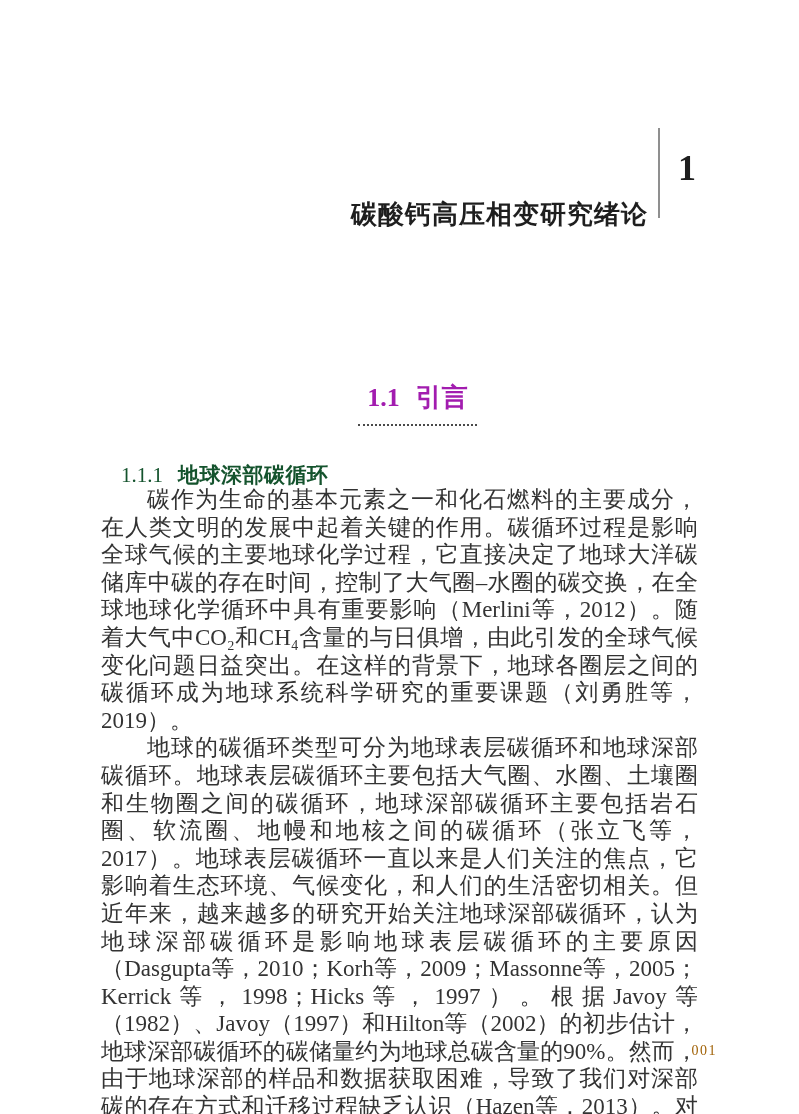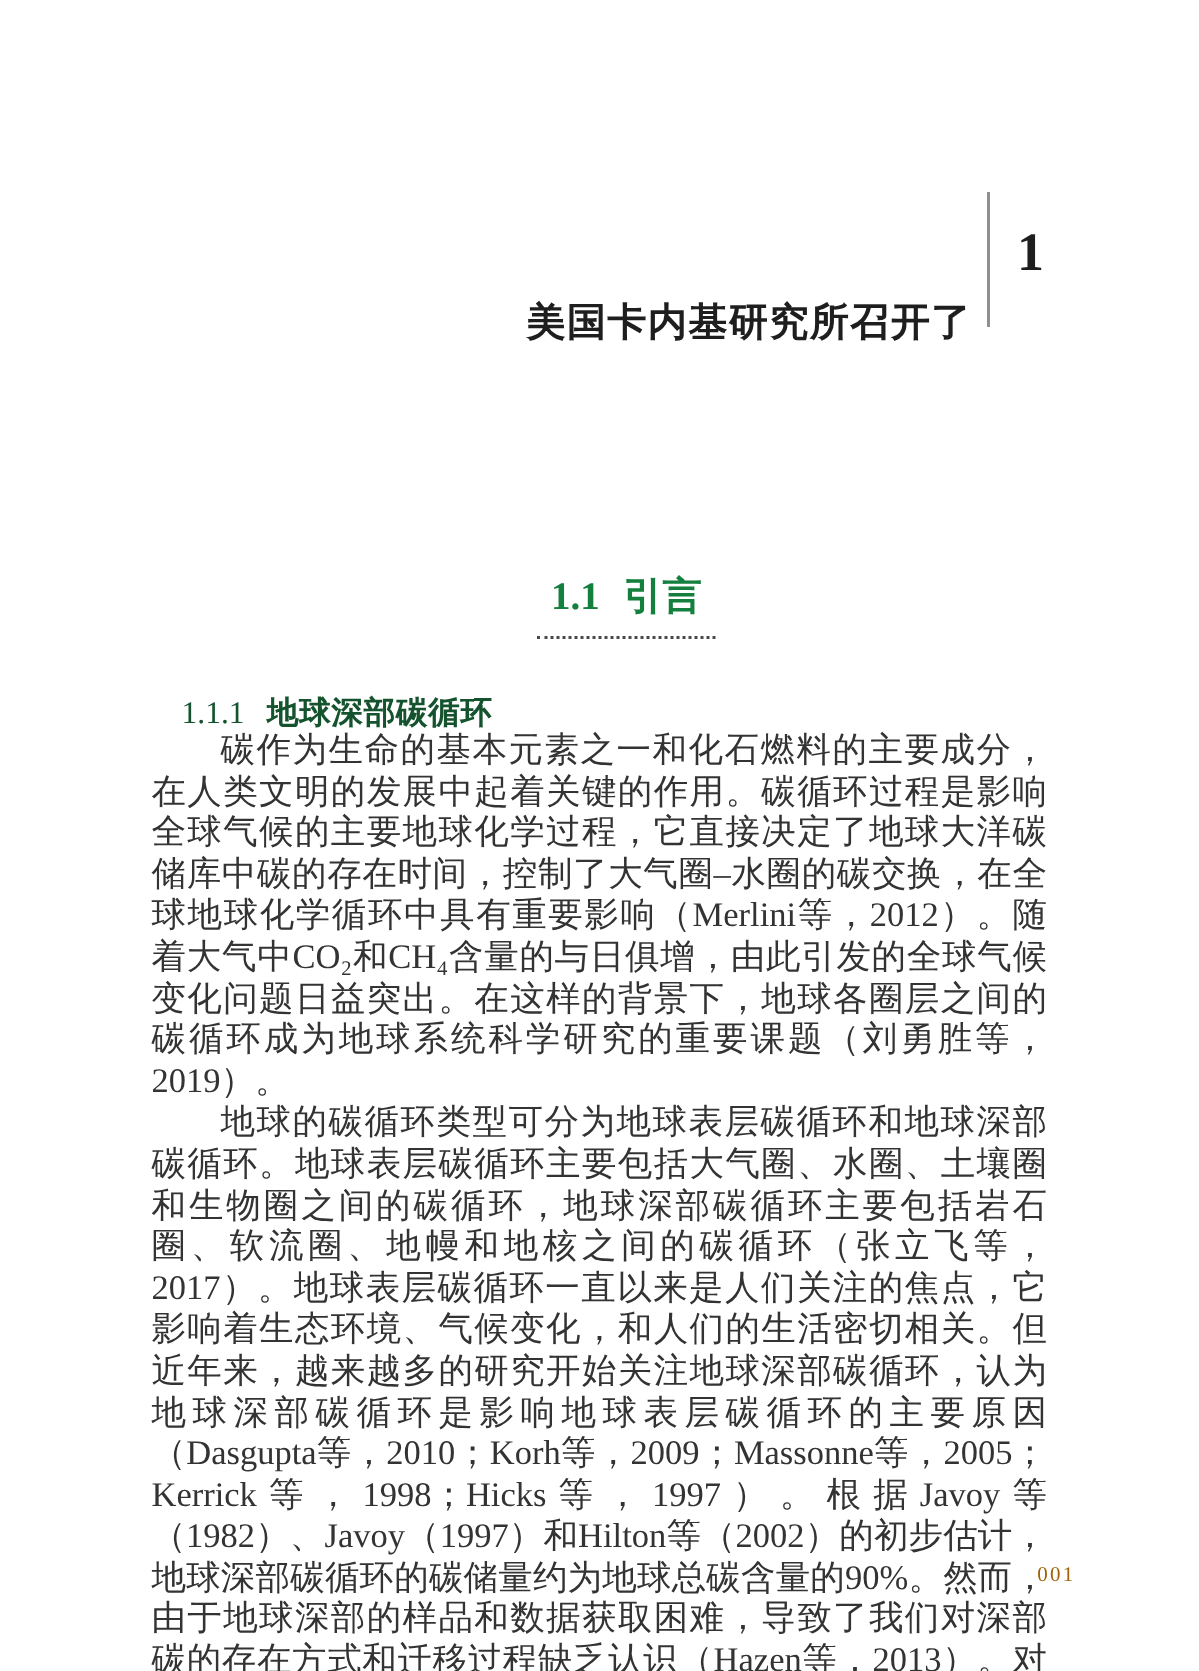--- a/index.html
+++ b/index.html
@@ -52,21 +52,21 @@
     left: 36px;
     right: 0;
     text-align: center;
   }
   .section-heading .inner {
     display: inline-block;
     border-bottom: 2px dotted #4a4a4a;
     padding: 0 9px 9px 9px;
     font-size: 26px;
     font-weight: 700;
-    color: #15803d;
+    color: #a21caf;
     white-space: nowrap;
   }
   .section-heading .sec-num { margin-right: 16px; }
 
   
   .subsection-heading {
     position: absolute;
     top: 461px;
     left: 121px;
     font-size: 21px;
@@ -108,21 +108,21 @@
     font-size: 14px;
     letter-spacing: 1.5px;
     color: #a16207;
   }
 </style>
 </head>
 <body>
 
 <div class="page">
 
-  <div class="chapter-title">美国卡内基研究所召开了</div>
+  <div class="chapter-title">碳酸钙高压相变研究绪论</div>
 
   <div class="chapter-divider"></div>
 
   <div class="chapter-number">1</div>
 
   <div class="section-heading">
     <span class="inner">
       <span class="sec-num">1.1</span><span class="sec-title">引言</span>
     </span>
   </div>

